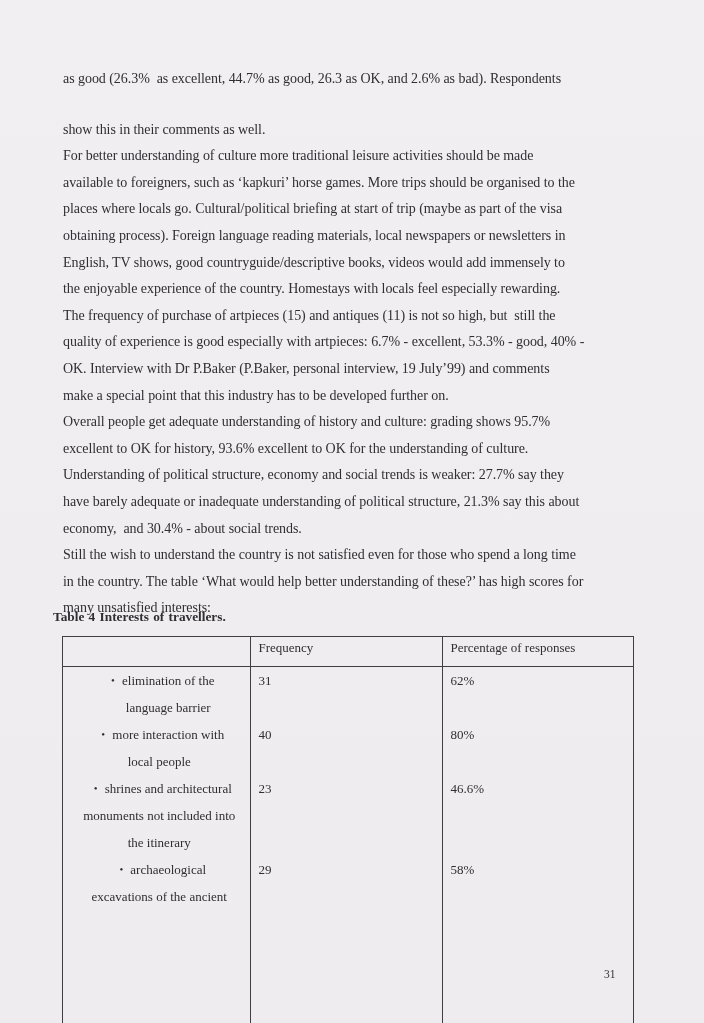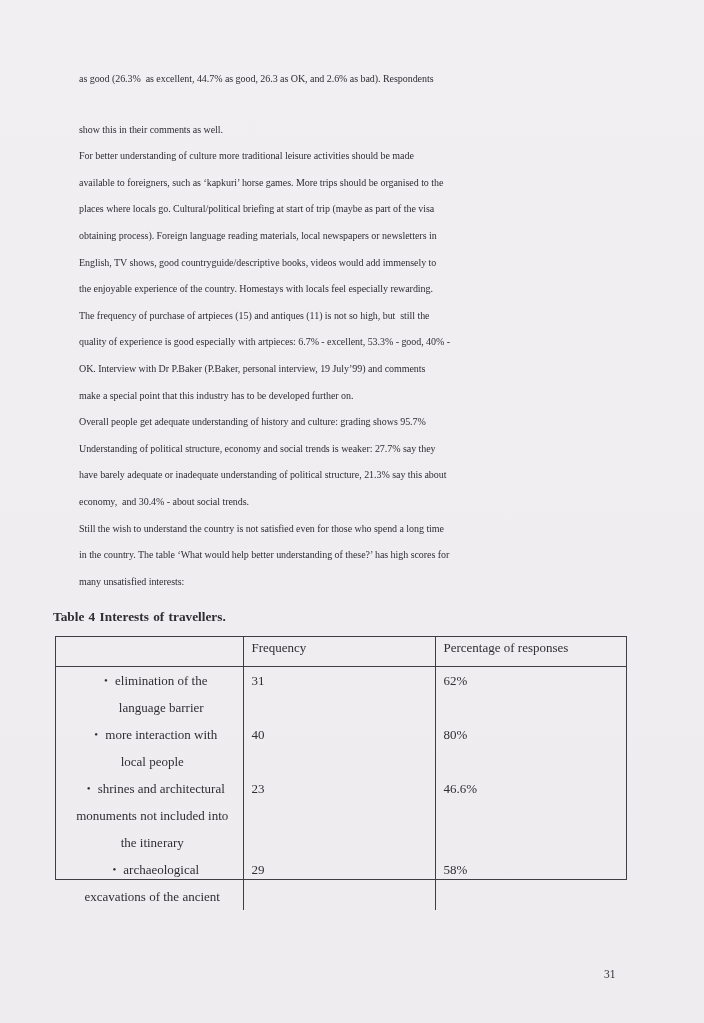--- a/index.html
+++ b/index.html
@@ -16,46 +16,46 @@
       color: #2e2e34;
     }
     .page {
       position: absolute;
       left: 0; top: 0;
       width: 704px; height: 1023px;
       background: linear-gradient(180deg, #f1eff1 0%, #efedef 60%, #eeecee 100%);
     }
     .body-text {
       position: absolute;
-      left: 79px;
+      left: 63px;
       top: 66px;
       width: 570px;
-      font-size: 10px;
+      font-size: 14px;
       line-height: 26.6px;
       letter-spacing: -0.05px;
     }
     .body-text p {
       margin: 0;
       padding: 0;
     }
     .table-caption {
       position: absolute;
       left: 53px;
       top: 604px;
       font-size: 13.3px;
       font-weight: bold;
       line-height: 26px;
       word-spacing: 1px;
     }
     .table-wrap {
       position: absolute;
-      left: 55px;
+      left: 62px;
       top: 636px;
       width: 572px;
-      height: 244px;
+      height: 388px;
       border: 1.3px solid #3e3e44;
       box-sizing: border-box;
     }
     table.interests {
       border-collapse: collapse;
       width: 100%;
       height: 100%;
       table-layout: fixed;
       font-size: 13px;
     }
@@ -129,20 +129,21 @@
         <span style="display: block; white-space: pre;">the enjoyable experience of the country. Homestays with locals feel especially rewarding.</span>
       </p>
       <p>
         <span style="display: block; white-space: pre;">The frequency of purchase of artpieces (15) and antiques (11) is not so high, but  still the</span>
         <span style="display: block; white-space: pre;">quality of experience is good especially with artpieces: 6.7% - excellent, 53.3% - good, 40% -</span>
         <span style="display: block; white-space: pre;">OK. Interview with Dr P.Baker (P.Baker, personal interview, 19 July’99) and comments</span>
         <span style="display: block; white-space: pre;">make a special point that this industry has to be developed further on.</span>
       </p>
       <p>
         <span style="display: block; white-space: pre;">Overall people get adequate understanding of history and culture: grading shows 95.7%</span>
+        <span style="display: block; white-space: pre;">excellent to OK for history, 93.6% excellent to OK for the understanding of culture.</span>
         <span style="display: block; white-space: pre;">Understanding of political structure, economy and social trends is weaker: 27.7% say they</span>
         <span style="display: block; white-space: pre;">have barely adequate or inadequate understanding of political structure, 21.3% say this about</span>
         <span style="display: block; white-space: pre;">economy,  and 30.4% - about social trends.</span>
       </p>
       <p>
         <span style="display: block; white-space: pre;">Still the wish to understand the country is not satisfied even for those who spend a long time</span>
         <span style="display: block; white-space: pre;">in the country. The table ‘What would help better understanding of these?’ has high scores for</span>
         <span style="display: block; white-space: pre;">many unsatisfied interests:</span>
       </p>
     </div>

